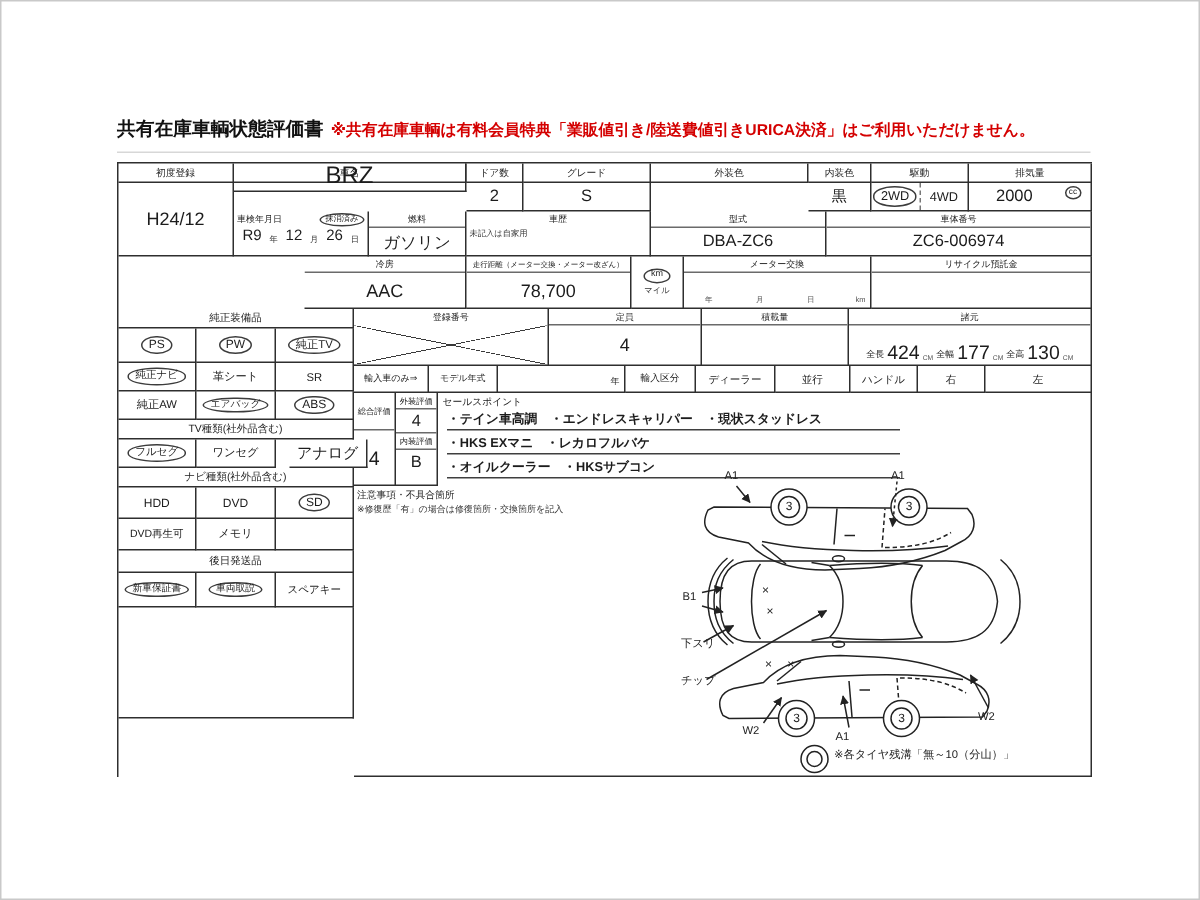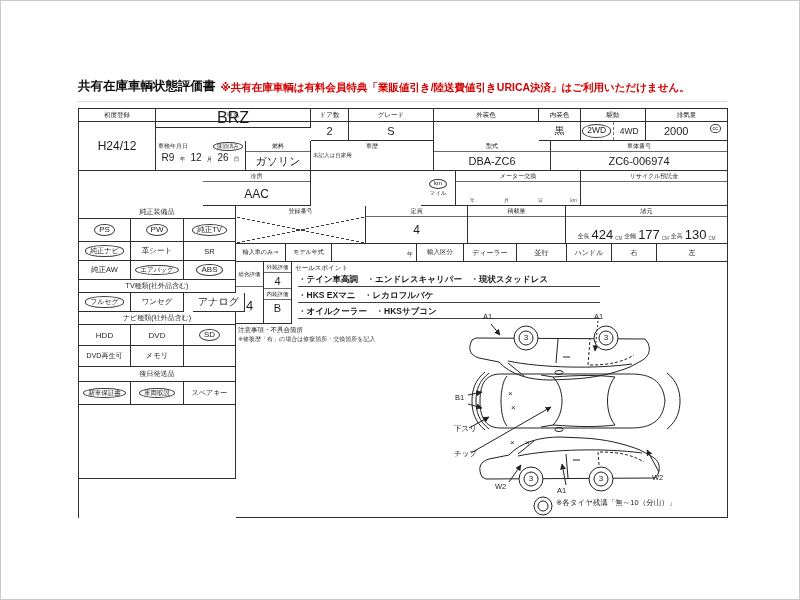--- a/index.html
+++ b/index.html
@@ -1,20 +1,20 @@
 <!DOCTYPE html>
 <html><head>
 <meta charset="utf-8">
 <style>
   html,body{margin:0;padding:0;background:#fff;}
   .page{position:relative;width:800px;height:600px;background:#fff;
         font-family:"Liberation Sans","DejaVu Sans",sans-serif;color:#1c1c1c;
         box-shadow:inset 0 0 0 1px #c9c9c9;overflow:hidden;}
   .abs{position:absolute;}
-  .titlebar{position:absolute;left:78px;top:78px;width:660px;display:flex;align-items:flex-end;gap:5px;white-space:nowrap;}
+  .titlebar{position:absolute;left:78px;top:78px;width:660px;display:flex;align-items:center;gap:5px;white-space:nowrap;}
   .t-black{font-size:12.5px;font-weight:bold;color:#111;}
   .t-red{font-size:10.5px;font-weight:bold;color:#d40000;}
   .underrule{position:absolute;left:78px;top:101px;width:649px;border-top:1px solid #d7d7d7;}
   .sheet{position:absolute;left:78px;top:108px;width:649px;height:409px;
          border-top:1.2px solid #2e2e2e;border-left:1.2px solid #2e2e2e;}
   .c{position:absolute;box-sizing:border-box;border-right:1px solid #2e2e2e;border-bottom:1px solid #2e2e2e;overflow:hidden;}
   .ctr{display:flex;align-items:center;justify-content:center;text-align:center;}
   .hl{font-size:6.5px;color:#222;}
   .ih{box-sizing:border-box;height:11px;border-bottom:1px solid #6a6a6a;font-size:6px;display:flex;align-items:center;justify-content:center;color:#222;}
   .val{display:flex;align-items:center;justify-content:center;}
@@ -94,20 +94,24 @@
     </div>
     <div class="c" style="left:472px;top:32px;width:177px;height:30px">
       <div class="ih">車体番号</div>
       <div class="val" style="height:18px;font-size:11px">ZC6-006974</div>
     </div>
 
     <div class="c" style="left:124px;top:62px;width:108px;height:35px">
       <div class="ih">冷房</div>
       <div class="val" style="height:23px;font-size:12px">AAC</div>
     </div>
+    <div class="c" style="left:232px;top:62px;width:110px;height:35px">
+      <div class="ih" style="font-size:5px">走行距離（メーター交換・メーター改ざん）</div>
+      <div class="val" style="height:23px;font-size:12px">78,700</div>
+    </div>
     <div class="c ctr" style="left:342px;top:62px;width:35px;height:35px;flex-direction:column;gap:1px">
       <span class="oval" style="font-size:6px">km</span>
       <span class="tiny">マイル</span>
     </div>
     <div class="c" style="left:377px;top:62px;width:125px;height:35px">
       <div class="ih">メーター交換</div>
       <div style="position:relative;height:23px">
         <span class="abs" style="left:14px;bottom:2px;font-size:5px;color:#555">年</span>
         <span class="abs" style="left:48px;bottom:2px;font-size:5px;color:#555">月</span>
         <span class="abs" style="left:82px;bottom:2px;font-size:5px;color:#555">日</span>

